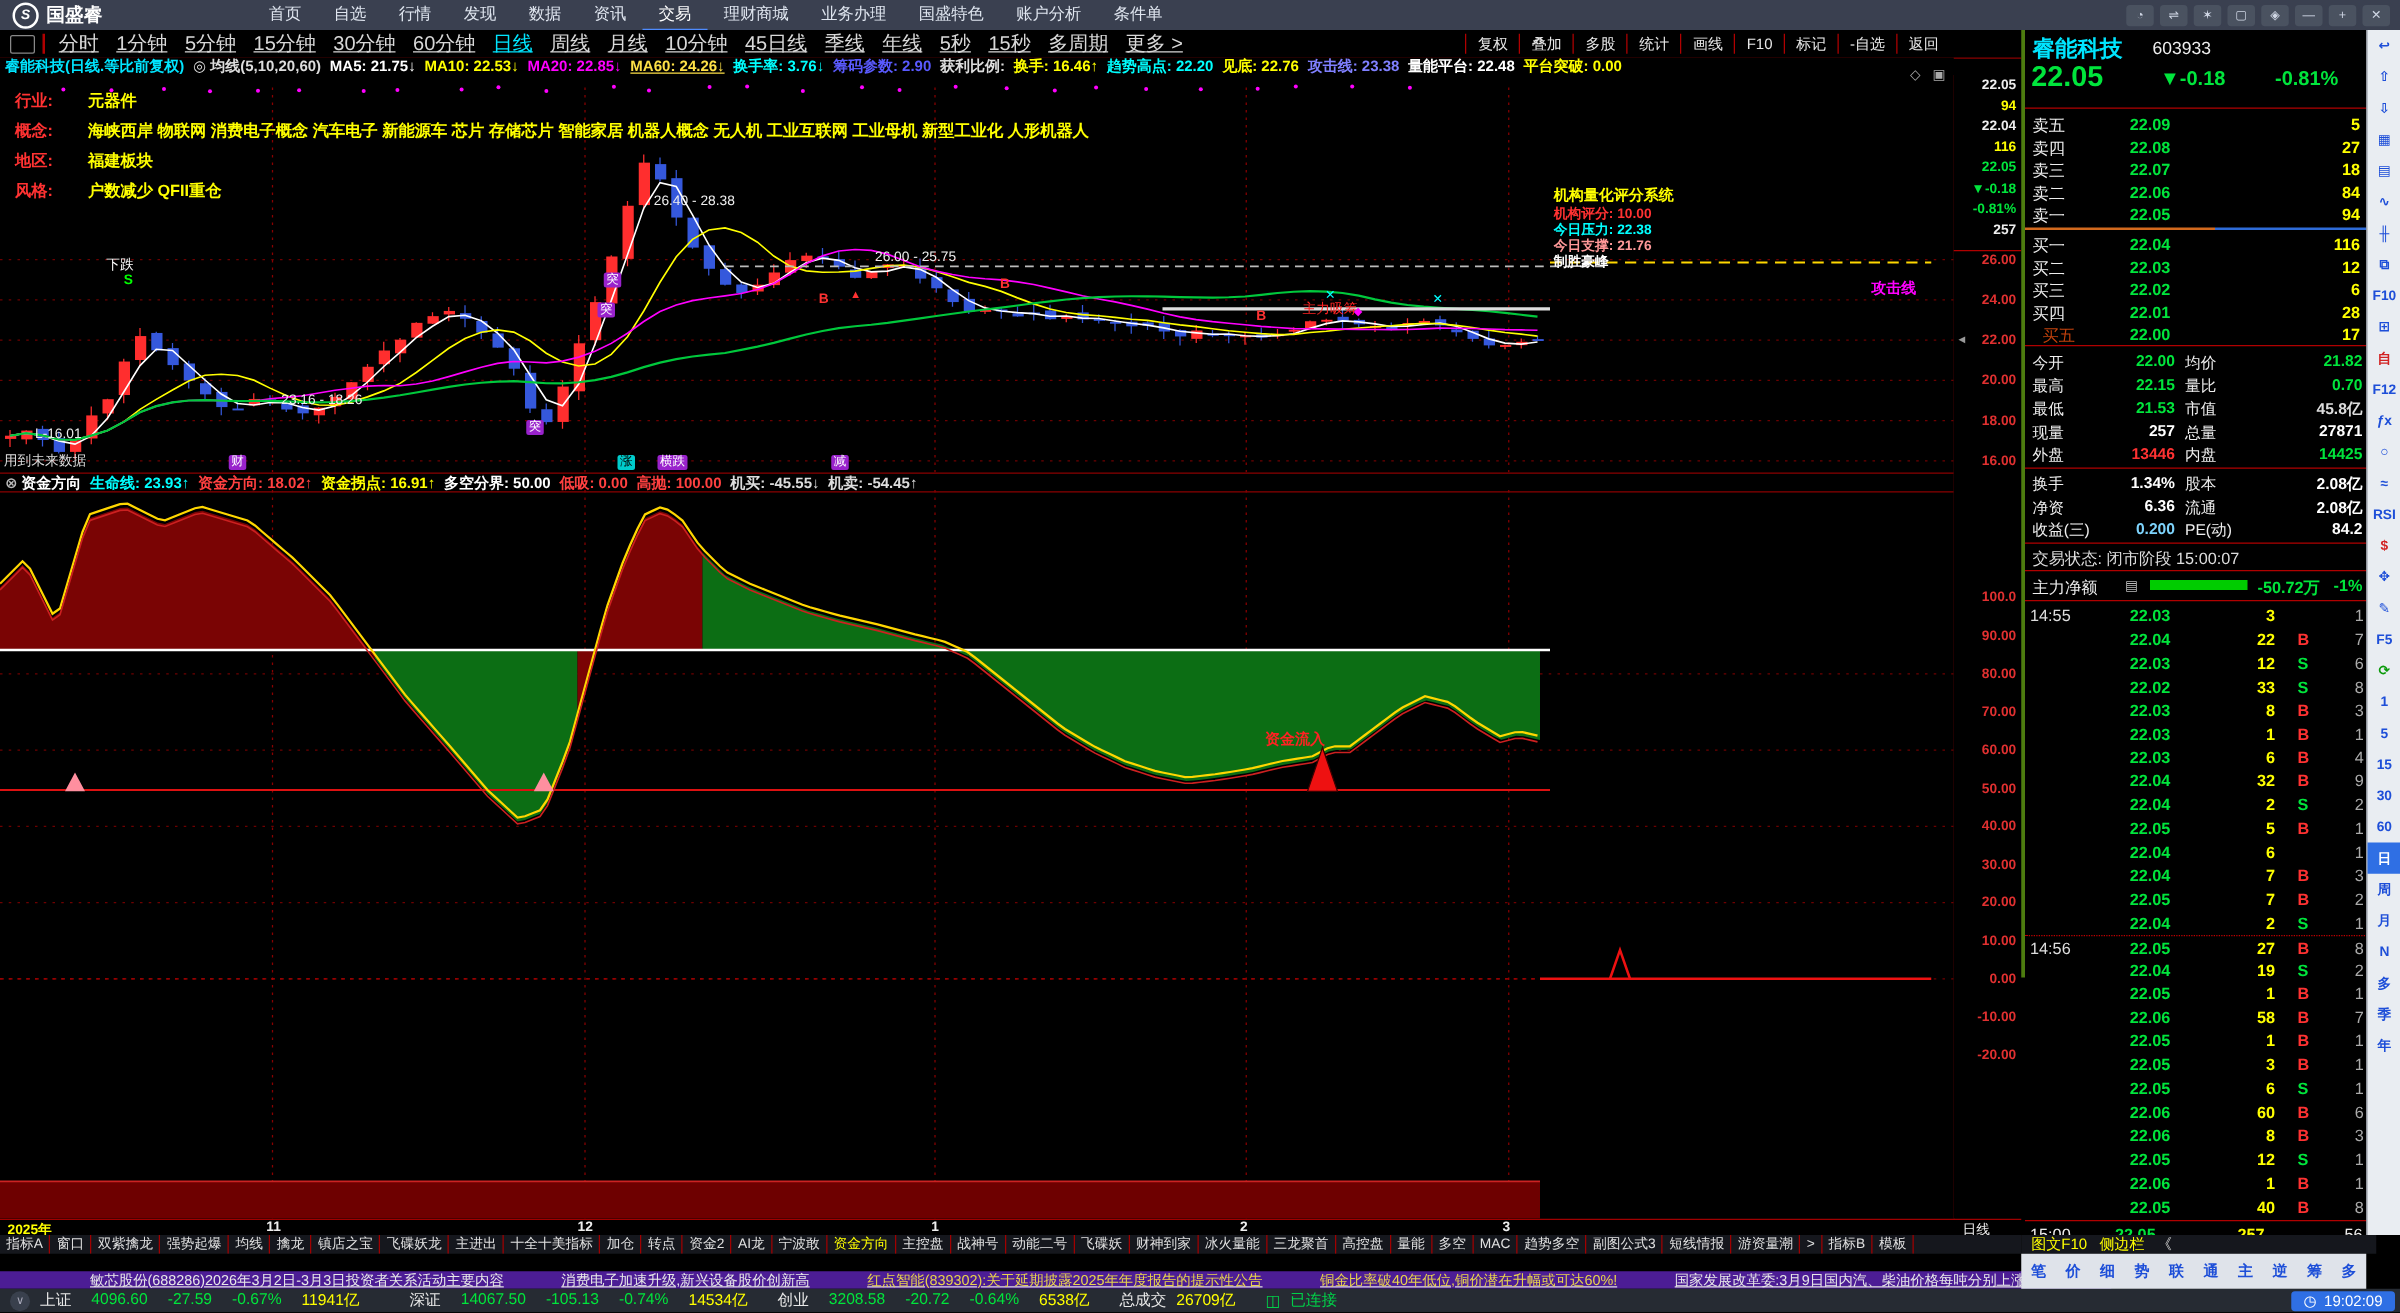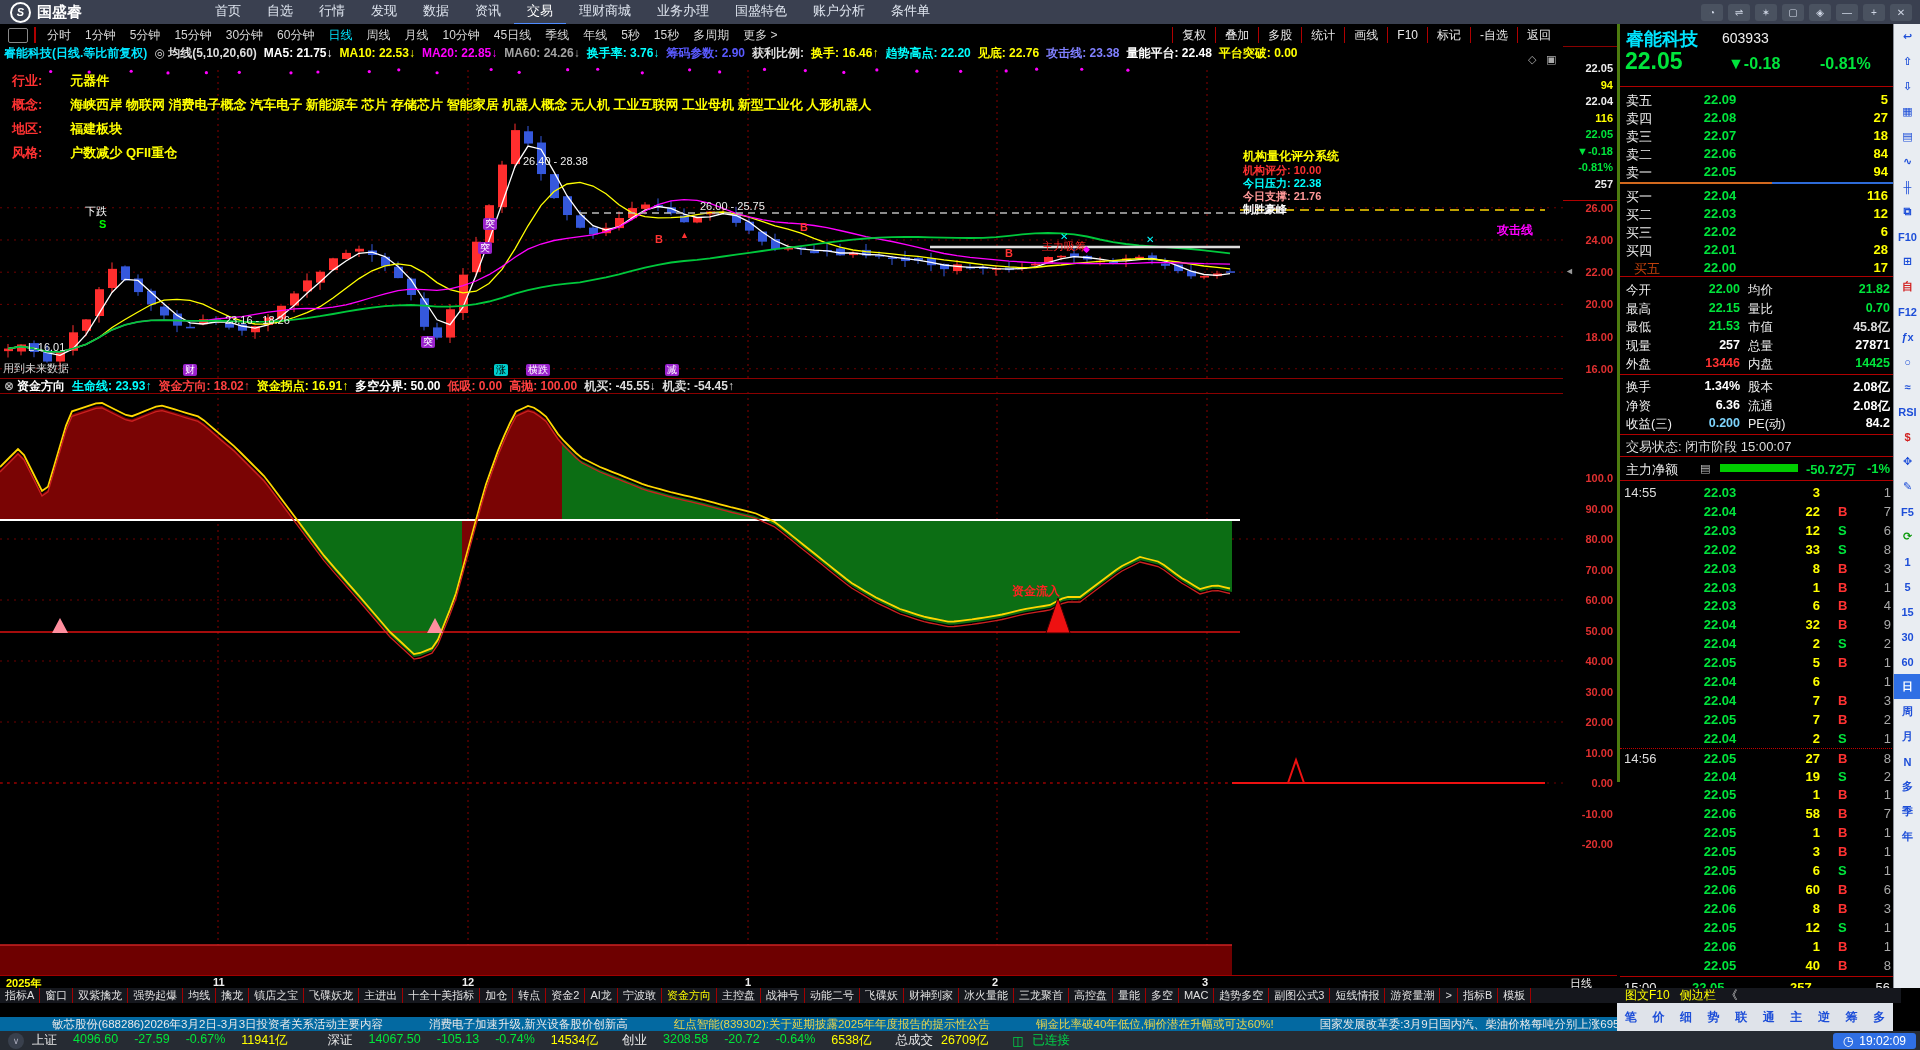--- a/index.html
+++ b/index.html
@@ -9,35 +9,35 @@
   #topmenu{left:0;top:0;width:1920px;height:24px;background:#3a4050;display:flex;align-items:center;}
   .logo{display:flex;align-items:center;gap:6px;margin-left:10px;font-weight:bold;color:#fff;font-size:15px;}
   .logocircle{width:17px;height:17px;border-radius:50%;border:2px solid #fff;color:#fff;font-size:11px;font-weight:bold;
     display:flex;align-items:center;justify-content:center;font-style:italic;}
   .menuitem{color:#dfe5ef;padding:0 13px;height:24px;line-height:23px;font-size:13px;cursor:default;}
   .menuitem.active{color:#fff;border-bottom:2px solid #4f8cff;}
   .winicons{margin-left:auto;display:flex;gap:5px;margin-right:8px;}
   .winico{width:22px;height:17px;background:#4a5260;border-radius:3px;color:#cfd6e4;font-size:10px;
     display:flex;align-items:center;justify-content:center;}
   #periodbar{left:0;top:24px;width:1920px;height:22px;background:#000;border-bottom:1px solid #8a0000;display:flex;align-items:center;}
-  .pitem{color:#d8d8d8;padding:0 7px;font-size:12px;}
+  .pitem{color:#d8d8d8;padding:0 7px;font-size:16px;text-decoration:underline;}
   .pitem.active{color:#00e5ff;}
   .ritem{color:#e8e8e8;padding:0 9px;font-size:12px;border-left:1px solid #b00000;height:16px;line-height:16px;}
   #chartheader{left:0;top:46px;width:1563px;height:14px;background:#000;display:flex;align-items:center;white-space:nowrap;overflow:hidden;}
   .hitem{font-size:12px;font-weight:bold;margin-right:7px;}
   #subheader{left:0;top:378px;width:1563px;height:14px;background:#000;border-top:1px solid #8a0000;border-bottom:1px solid #8a0000;
     display:flex;align-items:center;white-space:nowrap;}
   #xaxis{left:0;top:975px;width:1617px;height:13px;background:#000;border-top:1px solid #a00000;border-bottom:1px solid #a00000;}
   #tabs1{left:0;top:988px;width:1617px;height:15px;background:#15171d;display:flex;align-items:center;overflow:hidden;}
   .t1{color:#e0e0e0;font-size:11px;padding:0 5px;border-right:1px solid #a00000;height:15px;line-height:15px;white-space:nowrap;}
   .t1.active{color:#ffff00;}
   #tabs2{left:0;top:1003px;width:1617px;height:14px;background:#15171d;display:flex;align-items:center;}
   .t2{color:#e0e0e0;font-size:11px;padding:0 10px;border-right:1px solid #a00000;height:14px;line-height:14px;}
   .t2.hl{color:#ffff00;}
-  #news{left:0;top:1017px;width:1617px;height:14px;background:#0369a1;display:flex;align-items:center;gap:46px;overflow:hidden;padding-left:52px;}
+  #news{left:0;top:1017px;width:1617px;height:14px;background:#4c1d95;display:flex;align-items:center;gap:46px;overflow:hidden;padding-left:72px;text-decoration:underline;}
   .newsitem{font-size:11.5px;white-space:nowrap;}
   #statusbar{left:0;top:1031px;width:1920px;height:19px;background:#262b33;display:flex;align-items:center;font-size:12.5px;}
   .sbtext{margin-right:8px;white-space:nowrap;}
   #rightpanel{left:1617px;top:24px;width:276px;height:758px;background:#000;border-left:3px solid #4d7c0f;}
   .redline{position:absolute;left:0;width:276px;height:1px;background:#b00000;}
   #rtoolbar{left:1893px;top:24px;width:27px;height:964px;background:#e9edf2;border-left:1px solid #8a8f98;}
   .rtico{width:27px;height:25px;display:flex;align-items:center;justify-content:center;color:#1d4ed8;font-size:11px;font-weight:bold;}
   .axlabel{position:absolute;font-size:11px;font-weight:bold;color:#e03030;text-align:right;width:48px;}
   .ann{position:absolute;white-space:nowrap;}
   .tagchip{position:absolute;font-size:10px;line-height:12px;padding:0 2px;color:#fff;border-radius:2px;}
@@ -113,21 +113,21 @@
         <span class="ritem">返回</span>
       </div>
   </div>
 
   <div id="chartheader" class="abs">
       <span class="hitem" style="color: rgb(0, 229, 255); margin-left: 4px;">睿能科技(日线.等比前复权)</span>
       <span class="hitem" style="color: rgb(221, 221, 221);">◎ 均线(5,10,20,60)</span>
       <span class="hitem" style="color: rgb(255, 255, 255);">MA5: 21.75↓</span>
       <span class="hitem" style="color: rgb(255, 255, 0);">MA10: 22.53↓</span>
       <span class="hitem" style="color: rgb(255, 0, 255);">MA20: 22.85↓</span>
-      <span class="hitem" style="color: #a3a3a3;">MA60: 24.26↓</span>
+      <span class="hitem" style="color: #fde047; text-decoration: underline;">MA60: 24.26↓</span>
       <span class="hitem" style="color: rgb(0, 255, 255);">换手率: 3.76↓</span>
       <span class="hitem" style="color: rgb(90, 90, 255);">筹码参数: 2.90</span>
       <span class="hitem" style="color: rgb(221, 221, 221);">获利比例:</span>
       <span class="hitem" style="color: rgb(255, 255, 0);">换手: 16.46↑</span>
       <span class="hitem" style="color: rgb(0, 255, 255);">趋势高点: 22.20</span>
       <span class="hitem" style="color: rgb(255, 255, 0);">见底: 22.76</span>
       <span class="hitem" style="color: rgb(128, 128, 255);">攻击线: 23.38</span>
       <span class="hitem" style="color: rgb(255, 255, 255);">量能平台: 22.48</span>
       <span class="hitem" style="color: rgb(255, 255, 0);">平台突破: 0.00</span>
     </div>

